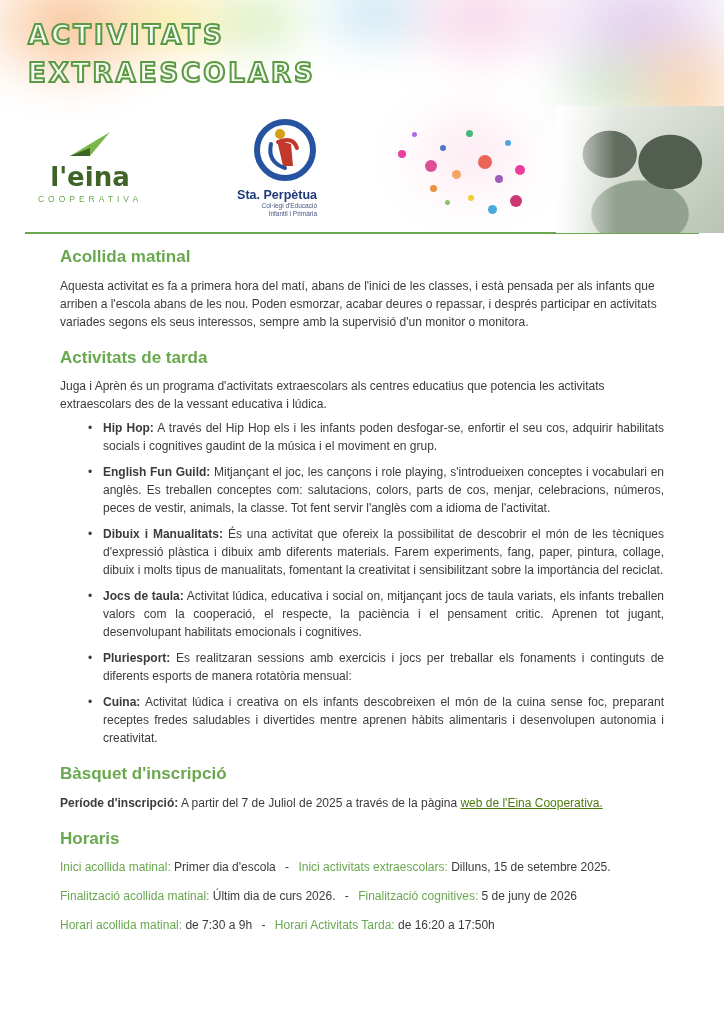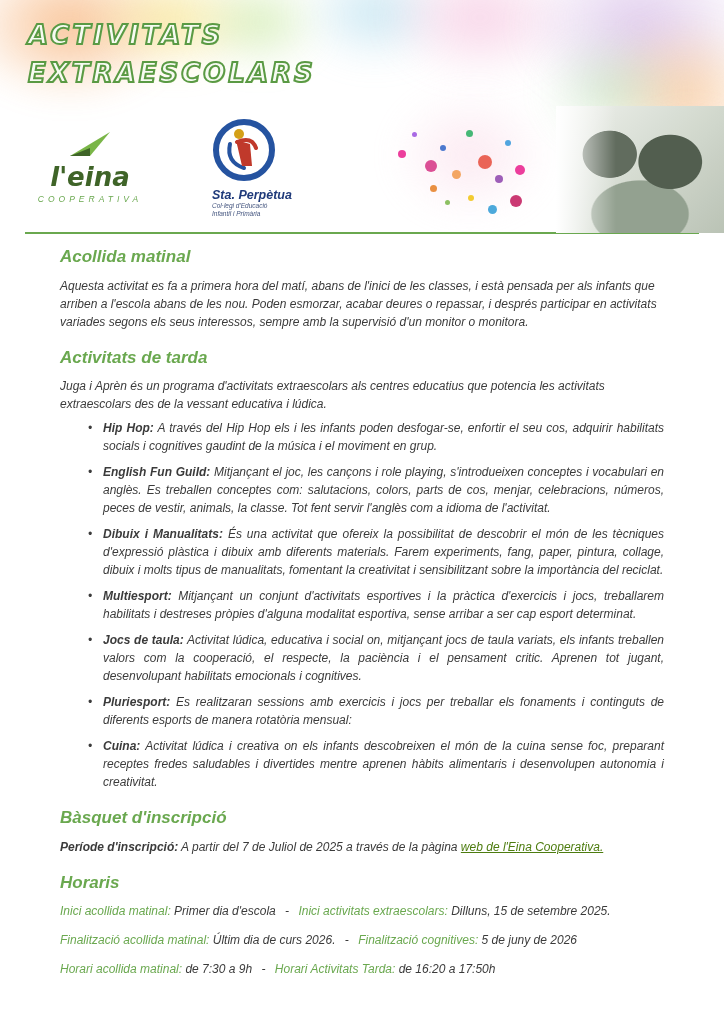--- a/index.html
+++ b/index.html
@@ -1,19 +1,19 @@
 <!DOCTYPE html>
 <html><head>
 <meta charset="utf-8">
 <style>
   html,body { margin:0; padding:0; background:#ffffff; }
   .page {
     position:relative; width:724px; height:1024px; margin:0 auto;
     background:#ffffff; overflow:hidden;
-    font-family:"Liberation Sans", sans-serif; color:#3b3b3b;font-style:italic;
+    font-family:"Liberation Sans", sans-serif; color:#3b3b3b;
   }
 
   
   .header { position:absolute; top:0; left:0; width:724px; height:233px; overflow:hidden; }
 
   .splash { position:absolute; border-radius:50%; filter:blur(16px); pointer-events:none; }
   .s1 { left:-40px; top:-50px; width:220px; height:150px; background:radial-gradient(closest-side,#f5a25c,transparent); opacity:.65; }
   .s2 { left:90px;  top:-35px; width:170px; height:110px; background:radial-gradient(closest-side,#f4dd6e,transparent); opacity:.6; }
   .s3 { left:195px; top:-25px; width:130px; height:95px;  background:radial-gradient(closest-side,#b9e28a,transparent); opacity:.55; }
   .s4 { left:300px; top:-40px; width:150px; height:105px; background:radial-gradient(closest-side,#9fd4e8,transparent); opacity:.55; }
@@ -36,21 +36,21 @@
   }
   .subtitle {
     margin-top:6px; font-family:"DejaVu Sans","Liberation Sans",sans-serif;
     font-size:18px; font-weight:800; letter-spacing:2px; color:#4a8f3f;
   }
 
   .eina-logo { position:absolute; left:30px; top:130px; z-index:5; width:120px; text-align:center; }
   .eina-name { font-family:"DejaVu Sans","Liberation Sans",sans-serif; font-size:26px; font-weight:700; color:#3f6428; line-height:30px; }
   .eina-tag  { margin-top:2px; font-size:8.5px; letter-spacing:4px; color:#6aa84f; }
 
-  .school-logo { position:absolute; left:212px; top:118px; z-index:5; width:105px; text-align:left; }
+  .school-logo { position:absolute; left:212px; top:118px; z-index:5; width:105px; text-align:right; }
   .school-name { margin-top:2px; font-size:12.5px; font-weight:700; color:#1f3a7a; }
   .school-sub  { font-size:6.5px; color:#44557f; line-height:8px; }
 
   .photo {
     position:absolute; left:556px; top:106px; width:168px; height:127px; z-index:2;
     background:
       radial-gradient(ellipse 46px 40px at 32% 38%, #5c6e57 58%, transparent 60%),
       radial-gradient(ellipse 54px 46px at 68% 44%, #4d6048 58%, transparent 60%),
       radial-gradient(ellipse 80px 55px at 50% 85%, #8da487 60%, transparent 62%),
       linear-gradient(135deg,#eef2ea 0%, #cdd8c6 60%, #b6c5ae 100%);
@@ -160,23 +160,20 @@
       <li>
         <span class="blabel">Hip Hop:</span><span> A través del Hip Hop els i les infants poden desfogar-se, enfortir el seu cos, adquirir habilitats socials i cognitives gaudint de la música i el moviment en grup.</span>
       </li>
       <li>
         <span class="blabel">English Fun Guild:</span><span> Mitjançant el joc, les cançons i role playing, s'introdueixen conceptes i vocabulari en anglès. Es treballen conceptes com: salutacions, colors, parts de cos, menjar, celebracions, números, peces de vestir, animals, la classe.  Tot fent servir l'anglès com a idioma de l'activitat.</span>
       </li>
       <li>
         <span class="blabel">Dibuix i Manualitats:</span><span> És una activitat que ofereix la possibilitat de descobrir el món de les tècniques d'expressió plàstica i dibuix amb diferents materials. Farem experiments, fang, paper, pintura, collage, dibuix i molts tipus de manualitats, fomentant la creativitat i sensibilitzant sobre la importància del reciclat.</span>
       </li>
       <li>
-        <span class="blabel">Multiesport:</span><span> Mitjançant un conjunt d'activitats esportives i la pràctica d'exercicis i jocs, treballarem habilitats i destreses pròpies d'alguna modalitat esportiva, sense arribar a ser cap esport determinat.</span>
-      </li>
-      <li>
         <span class="blabel">Jocs de taula:</span><span> Activitat lúdica, educativa i social on, mitjançant jocs de taula variats, els infants treballen valors com la cooperació, el respecte, la paciència i el pensament critic. Aprenen tot jugant, desenvolupant habilitats emocionals i cognitives.</span>
       </li>
       <li>
         <span class="blabel">Pluriesport:</span><span> Es realitzaran sessions amb exercicis i jocs per treballar els fonaments i continguts de diferents esports de manera rotatòria mensual:</span>
       </li>
       <li>
         <span class="blabel">Cuina:</span><span> Activitat lúdica i creativa on els infants descobreixen el món de la cuina sense foc, preparant receptes fredes saludables i divertides mentre aprenen hàbits alimentaris i desenvolupen autonomia i creativitat.</span>
       </li>
     </ul>
 

